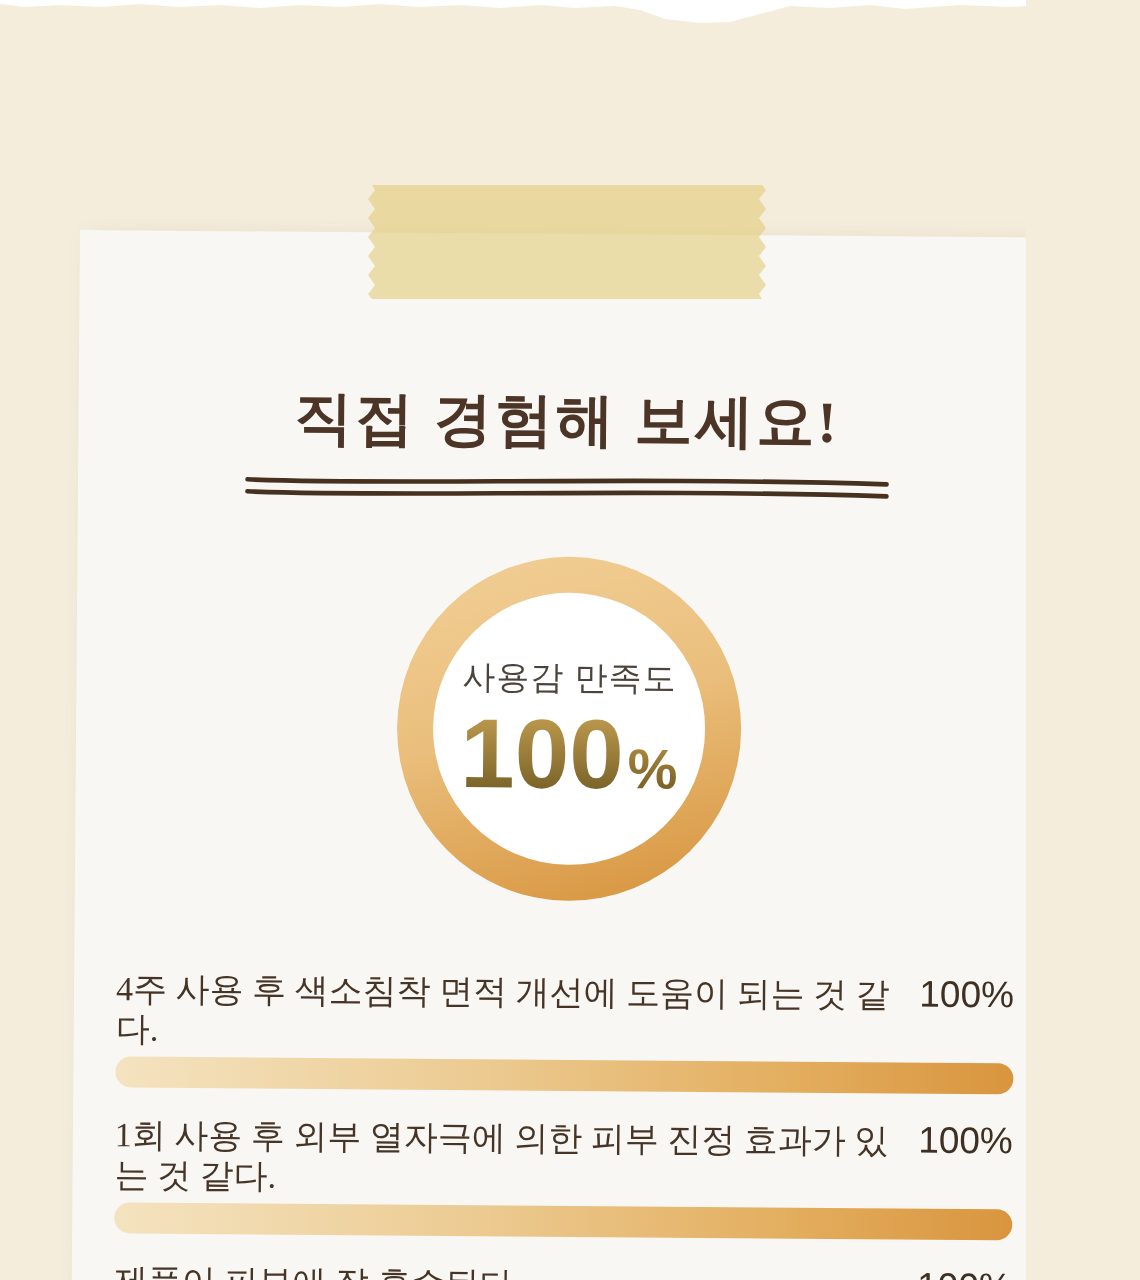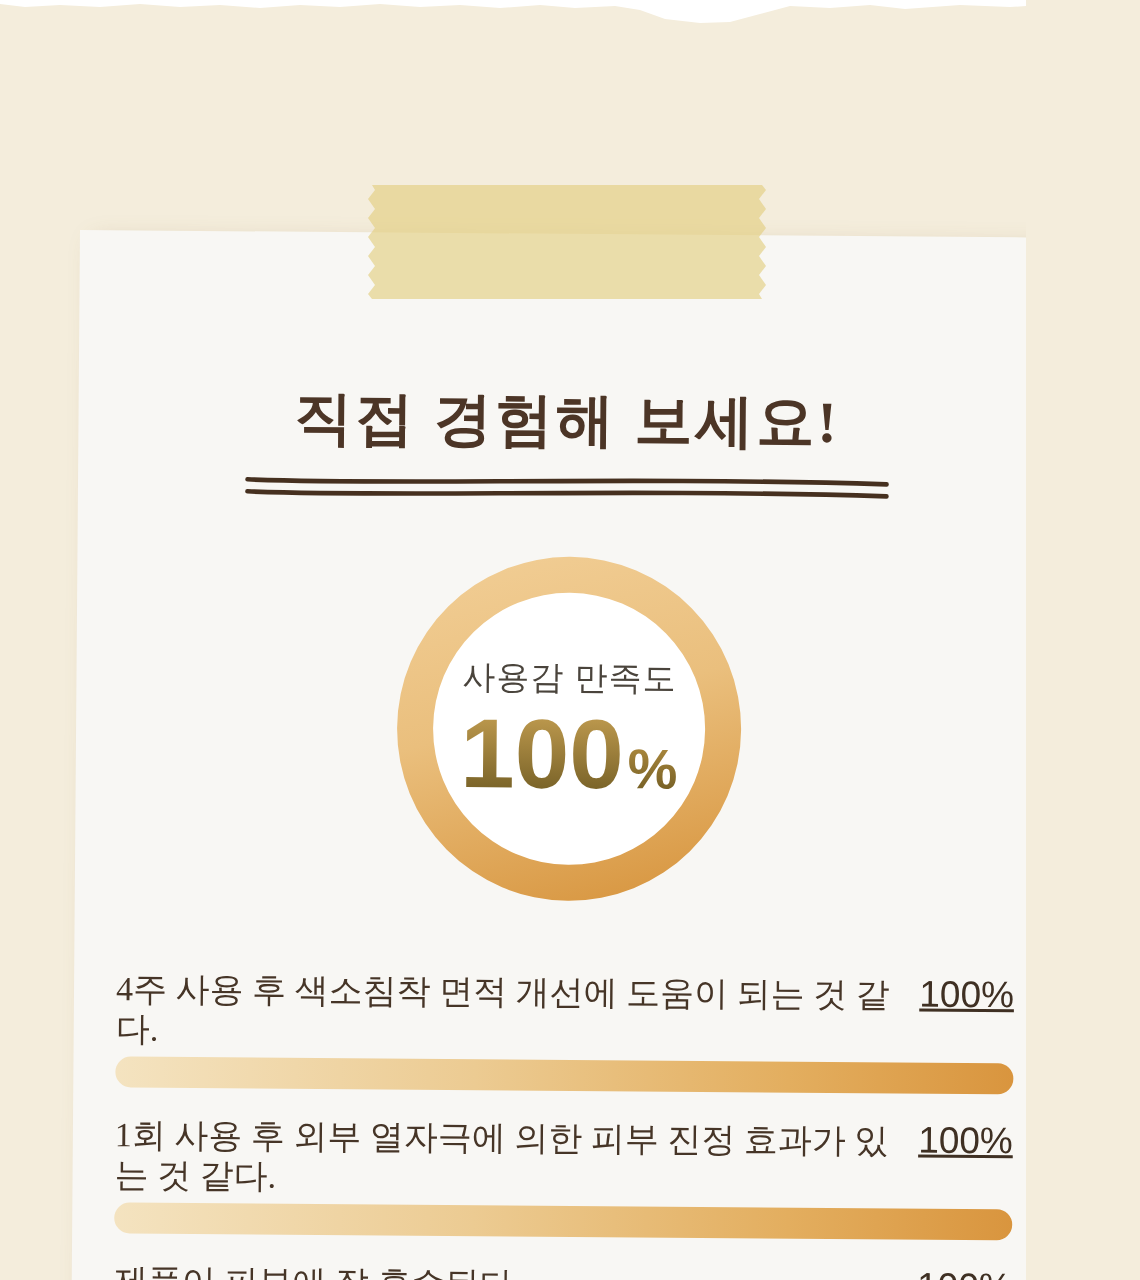--- a/index.html
+++ b/index.html
@@ -121,21 +121,20 @@
     color:#463527;
     letter-spacing:0px;
   }
   .stat-value{
     font-size:37px;
     line-height:40px;
     color:#3f3023;
     font-family:"Liberation Sans","DejaVu Sans",sans-serif;
     white-space:nowrap;
     margin-left:14px;
-    text-decoration:underline;
   }
   .stat-track{width:100%;height:31px;}
   .stat-bar{
     height:31px;
     border-radius:16px;
     background:linear-gradient(90deg,#f4e3c0 0%,#eccb92 40%,#e3ae5f 75%,#d9953e 100%);
   }
 </style>
 </head>
 <body>

